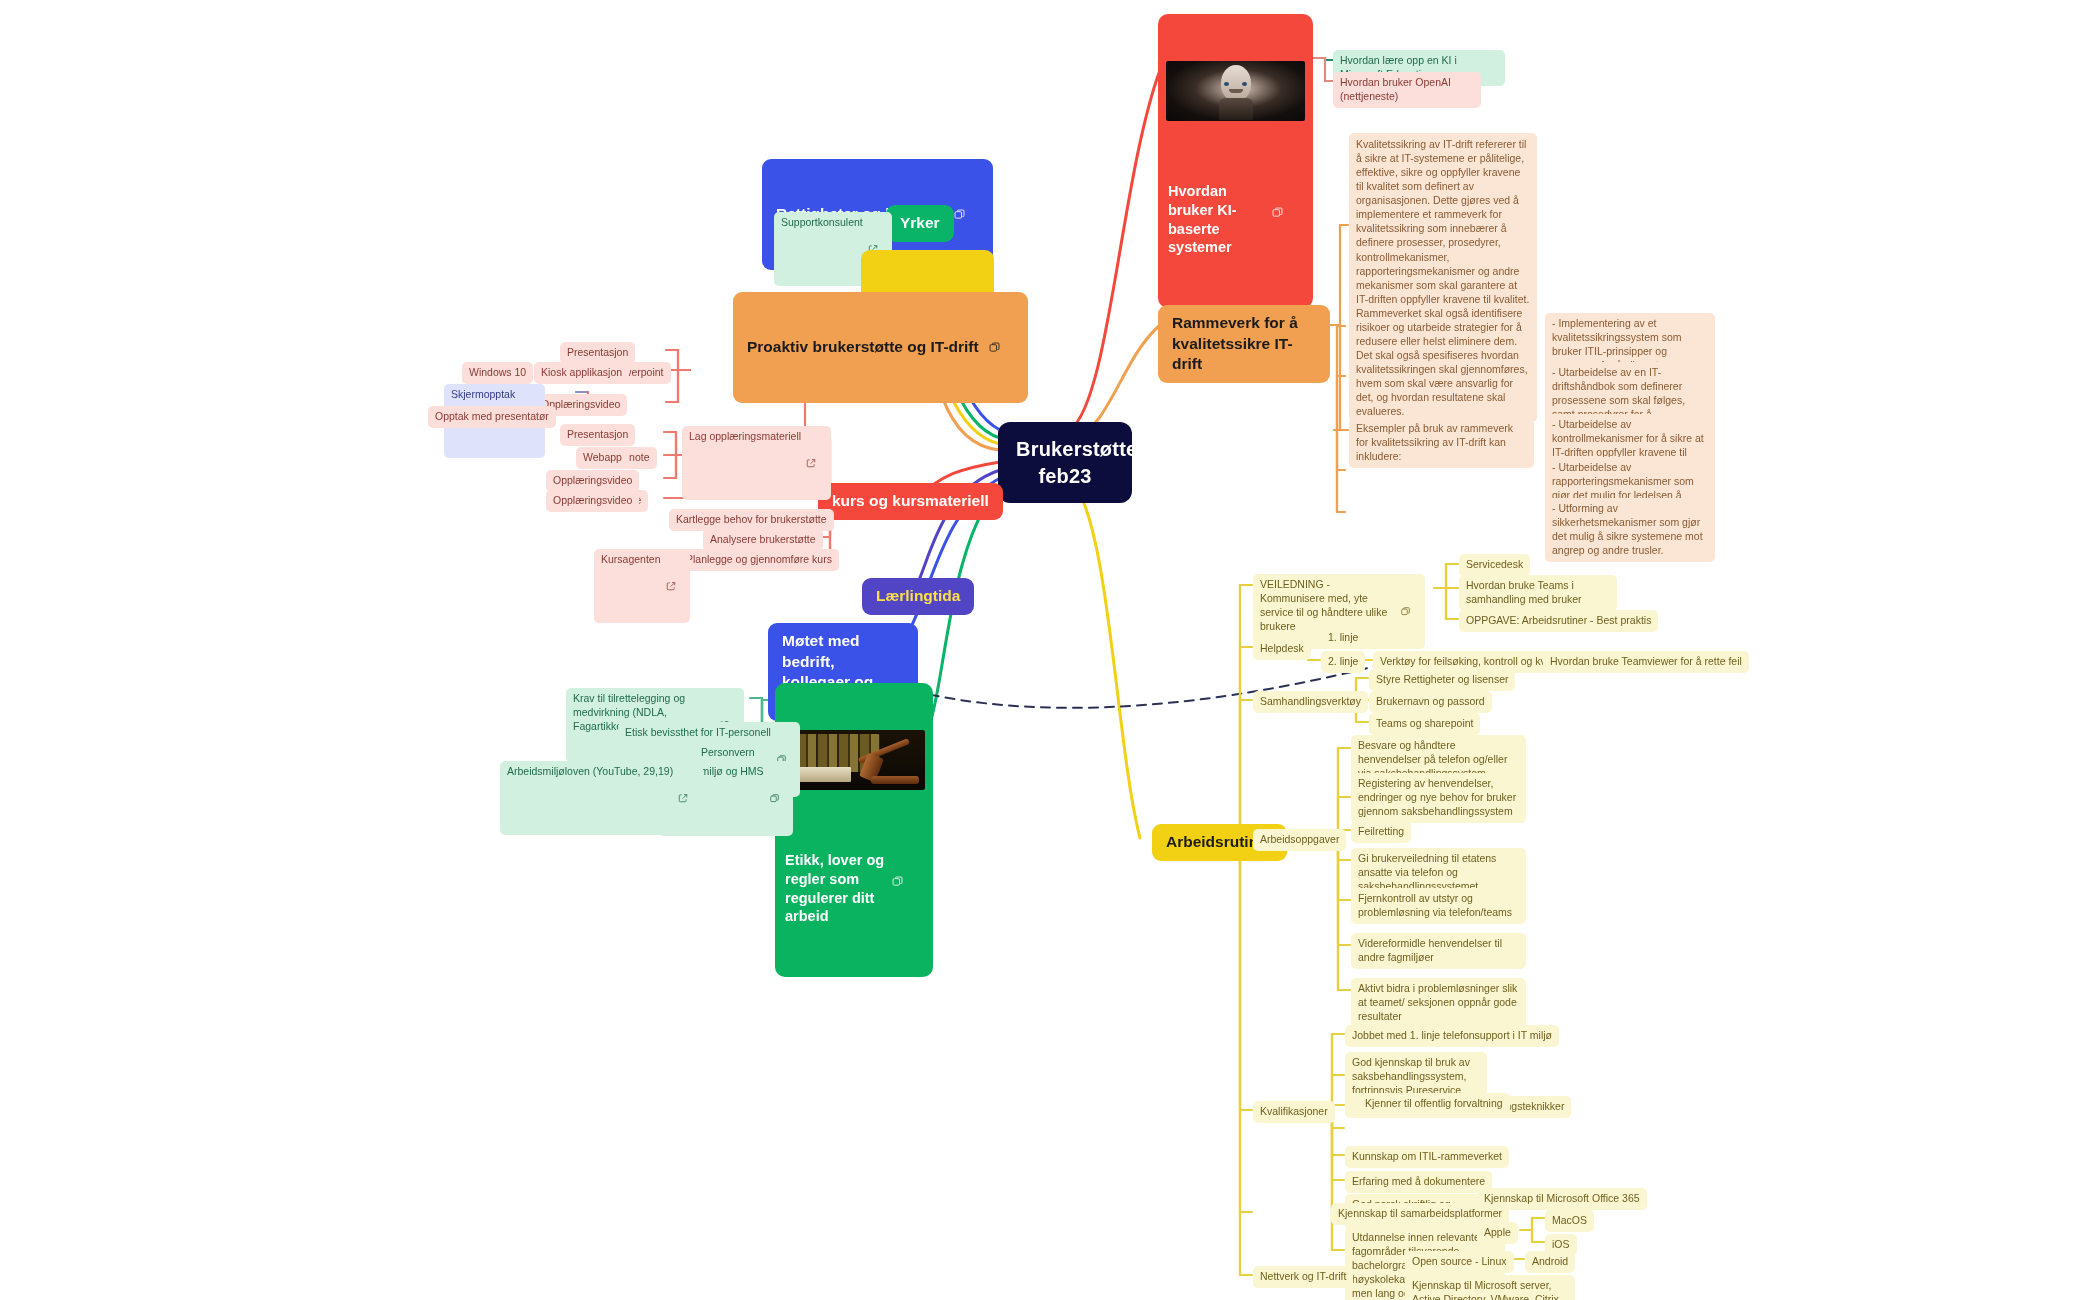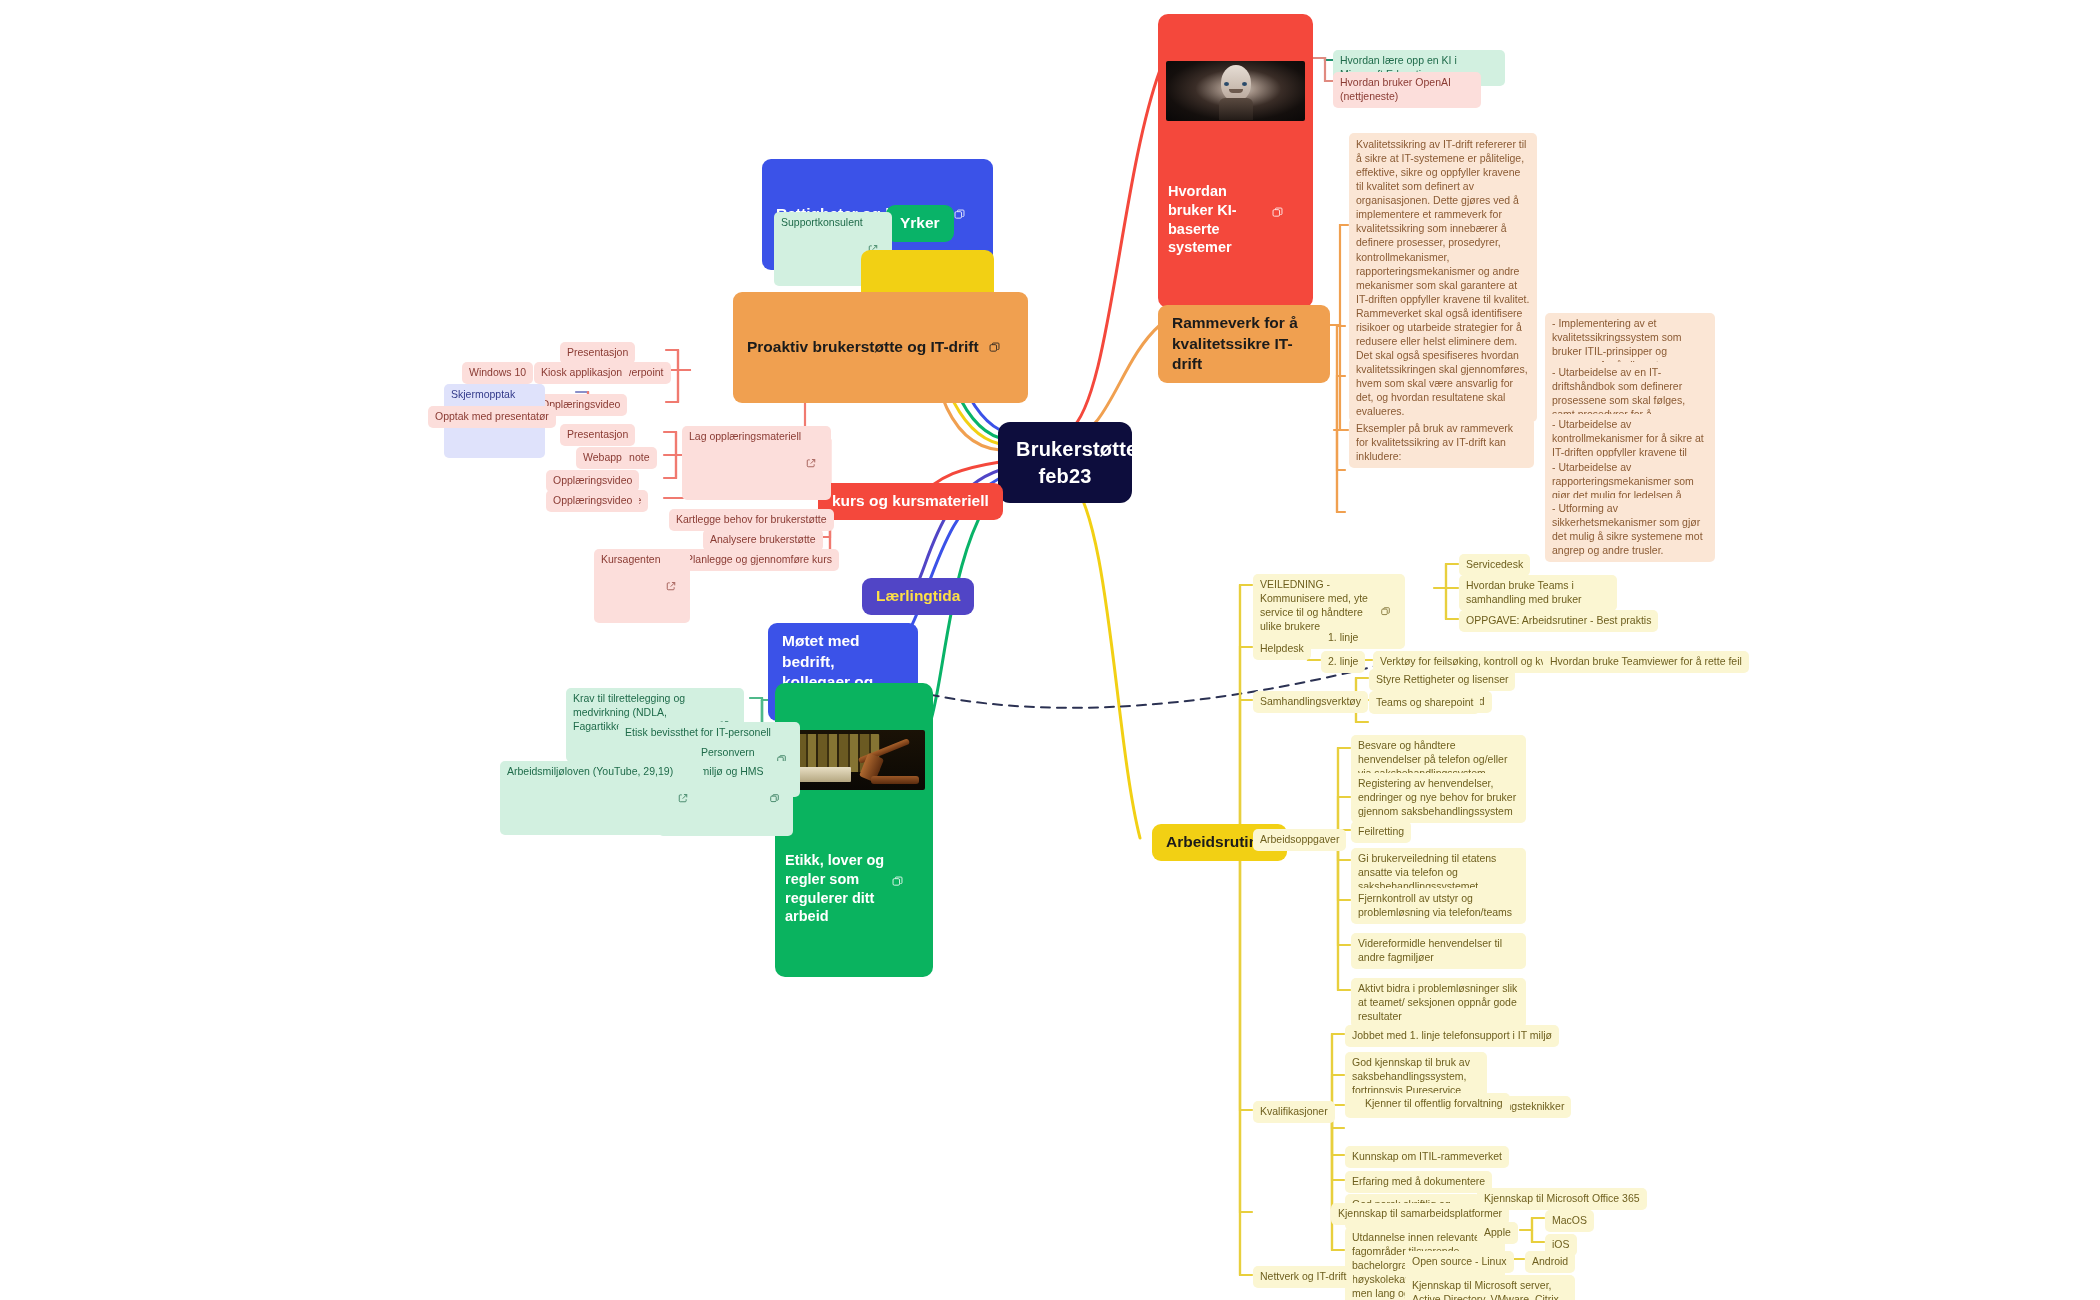--- a/index.html
+++ b/index.html
@@ -463,21 +463,21 @@
           <path d="M6 3H3.5A1.5 1.5 0 002 4.5v8A1.5 1.5 0 003.5 14h8a1.5 1.5 0 001.5-1.5V10" fill="none" stroke="#1f6b4a" stroke-width="1.4"></path>
           <path d="M9.5 2.5H14V7M14 2.5L7.5 9" fill="none" stroke="#1f6b4a" stroke-width="1.4"></path>
         </svg>
     </span>
   </div>
 
   <div class="node main yellow" style="left:1152px; top:824px;">
     <span>Arbeidsrutiner</span>
   </div>
 
-  <div class="node leaf f-yellow" style="left:1253px; top:574px; width:152px;">
+  <div class="node leaf f-yellow" style="left:1253px; top:574px; width:172px;">
     <span class="t">VEILEDNING - Kommunisere med, yte service til og håndtere ulike brukere</span>
     <span class="ico">
       <svg width="11" height="11" viewBox="0 0 16 16">
           <rect x="2.5" y="4.5" width="8" height="8" rx="1.6" fill="none" stroke="#6e5f1e" stroke-width="1.3"></rect>
           <path d="M5.5 4.5V3.6a1.1 1.1 0 011.1-1.1h5.8a1.1 1.1 0 011.1 1.1v5.8a1.1 1.1 0 01-1.1 1.1h-.9" fill="none" stroke="#6e5f1e" stroke-width="1.3"></path>
         </svg>
     </span>
   </div>
   <div class="node leaf f-yellow" style="left:1459px; top:554px;">
     <span class="t">Servicedesk</span>
@@ -507,21 +507,21 @@
 
   <div class="node leaf f-yellow" style="left:1253px; top:691px;">
     <span class="t">Samhandlingsverktøy</span>
   </div>
   <div class="node leaf f-yellow" style="left:1369px; top:669px;">
     <span class="t">Styre Rettigheter og lisenser</span>
   </div>
   <div class="node leaf f-yellow" style="left:1369px; top:691px;">
     <span class="t">Brukernavn og passord</span>
   </div>
-  <div class="node leaf f-yellow" style="left:1369px; top:692px;">
+  <div class="node leaf f-yellow" style="left:1369px; top:713px;">
     <span class="t">Teams og sharepoint</span>
   </div>
 
   <div class="node leaf f-yellow" style="left:1253px; top:829px;">
     <span class="t">Arbeidsoppgaver</span>
   </div>
   <div class="node leaf f-yellow" style="left:1351px; top:735px; width:175px;">
     <span class="t">Besvare og håndtere henvendelser på telefon og/eller via saksbehandlingssystem</span>
   </div>
   <div class="node leaf f-yellow" style="left:1351px; top:773px; width:175px;">

